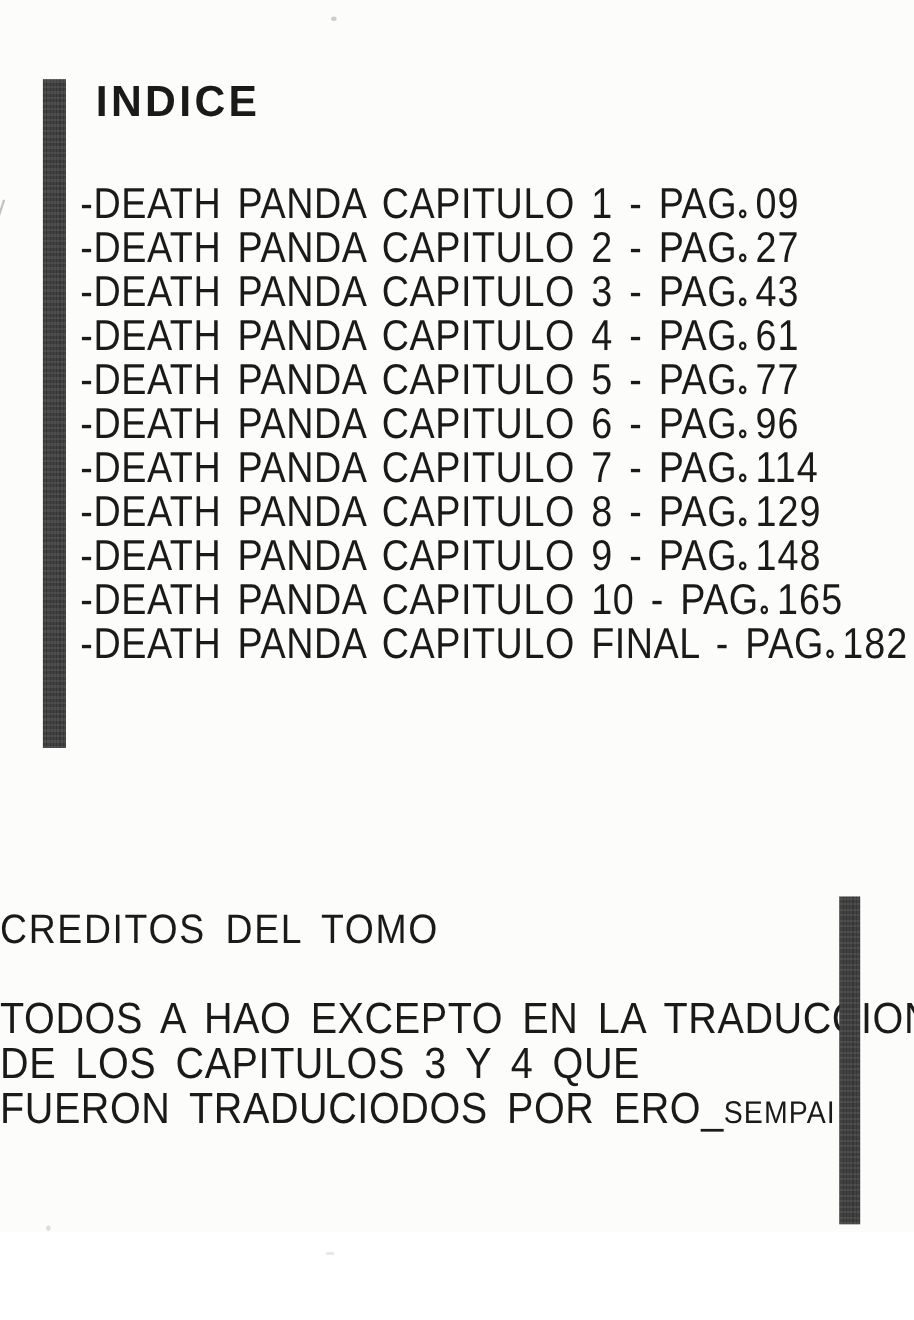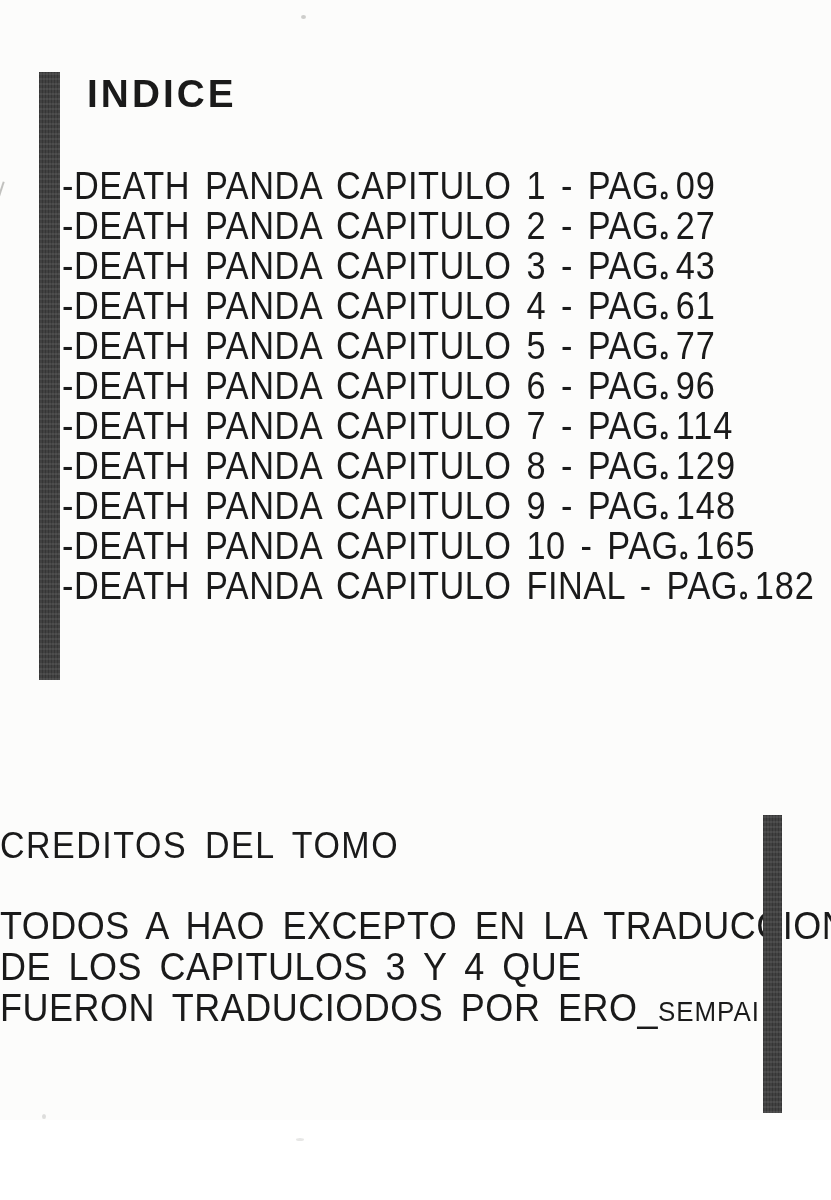--- a/index.html
+++ b/index.html
@@ -25,21 +25,21 @@
 
   
   .title{
     position:absolute;left:87px;top:72px;
     font-size:38px;font-weight:700;letter-spacing:3px;
     transform:scale(1.02,1.04);transform-origin:0 50%;
   }
 
   
   .toc{
-    position:absolute;left:62px;top:166px;width:740px;
+    position:absolute;left:73px;top:166px;width:740px;
   }
   .toc-line{
     height:40px;line-height:40px;white-space:nowrap;
     font-size:35px;font-weight:400;word-spacing:5px;letter-spacing:0.5px;
     transform:scale(0.98,1.12);transform-origin:0 50%;
   }
   
   .pdot{
     display:inline-block;width:7px;height:7px;
     border:2.5px solid var(--ink);border-radius:50%;

